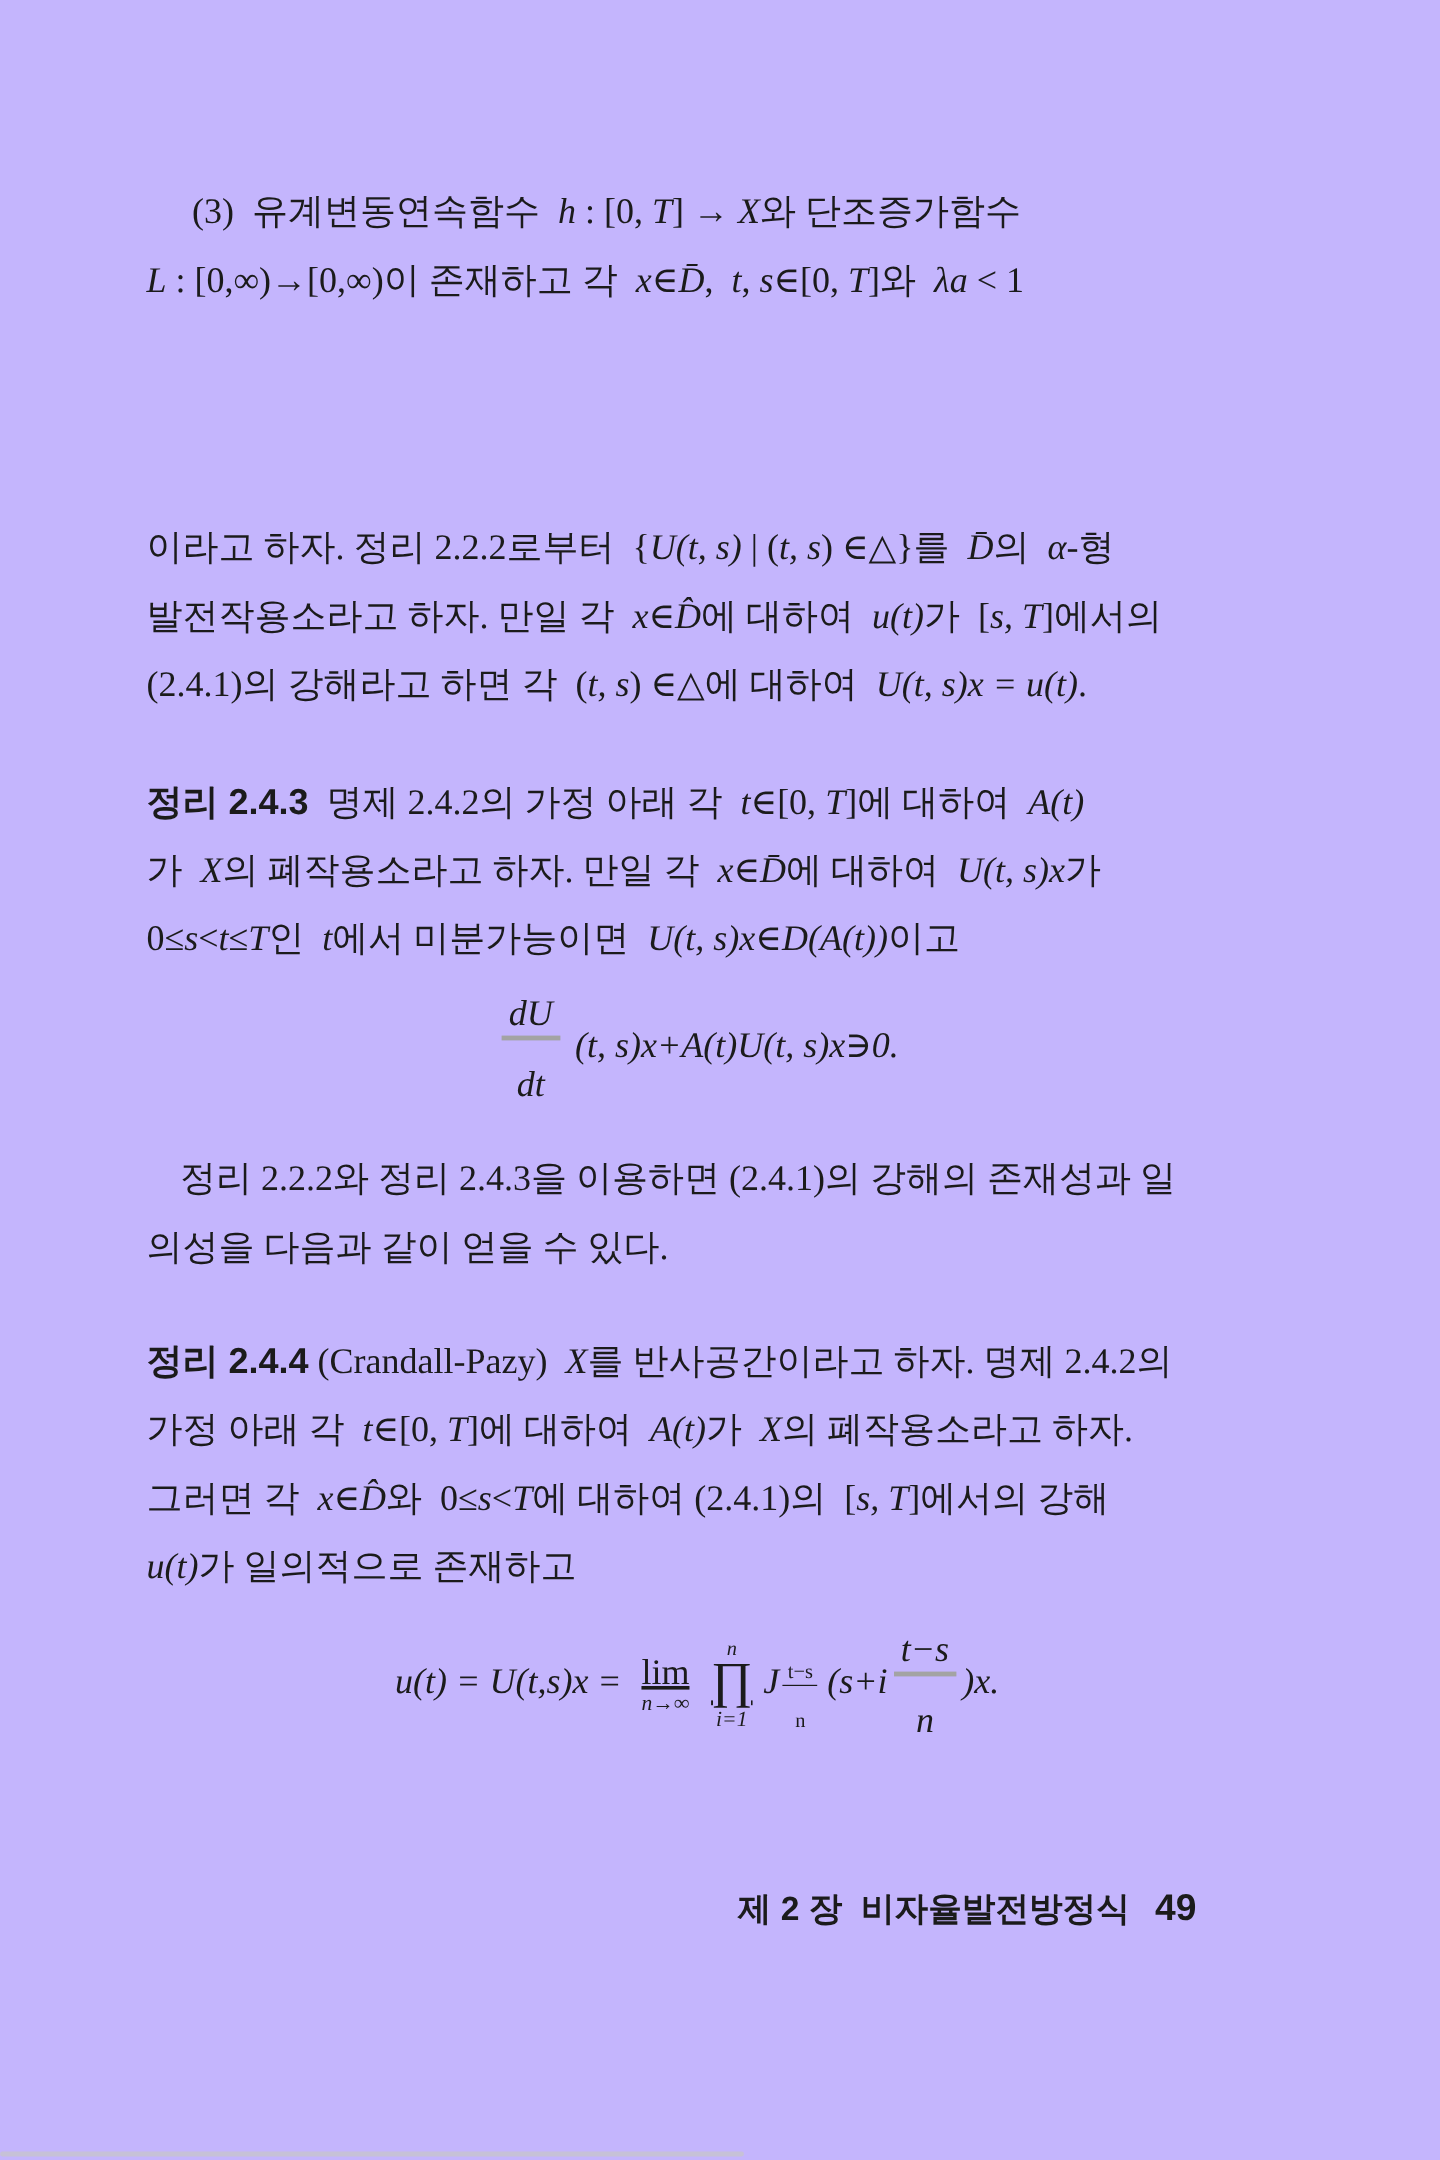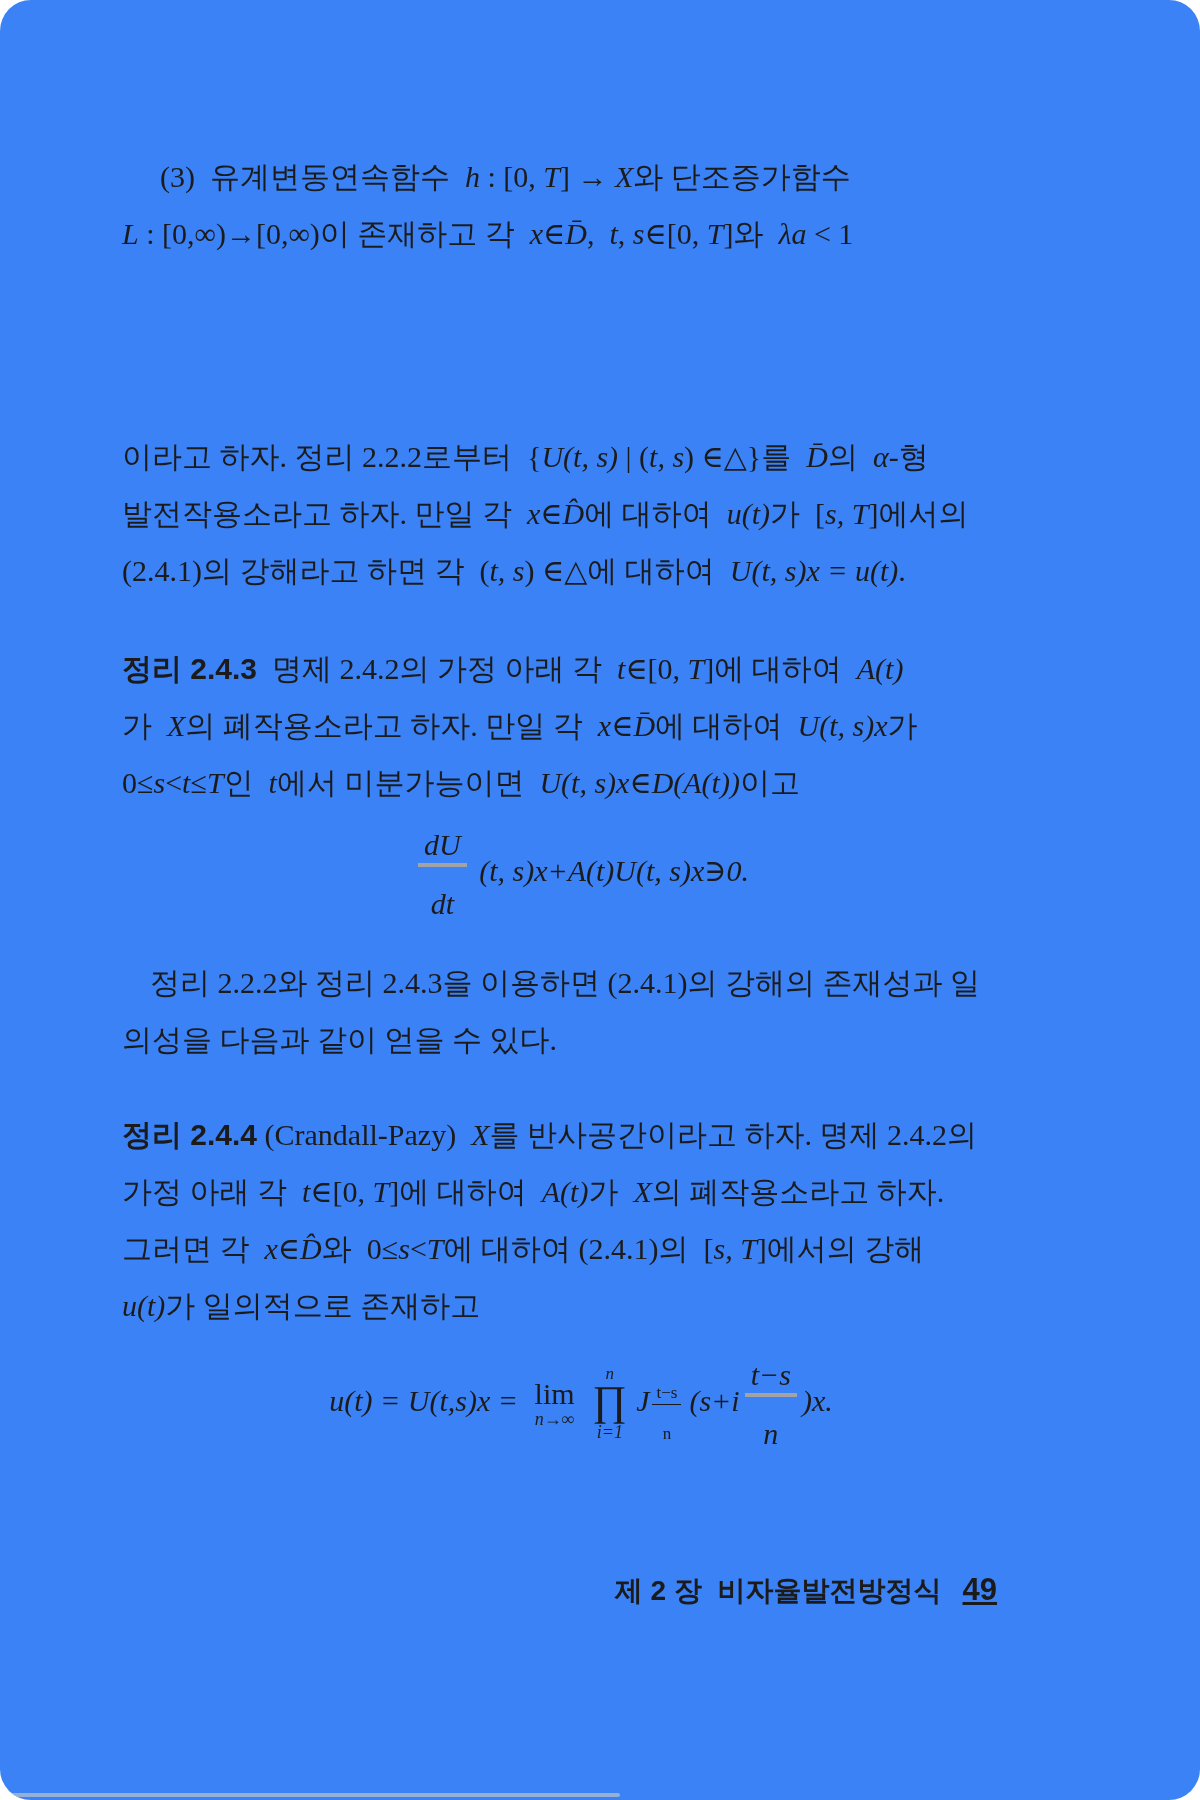--- a/index.html
+++ b/index.html
@@ -1,25 +1,24 @@
 <!DOCTYPE html>
 <html><head>
 <meta charset="utf-8">
 <style>
   html, body { margin: 0; padding: 0; background: #ffffff; }
   .page {
     position: relative;
     width: 1200px;
     height: 1800px;
-    background: #3b82f6;
+    background: #c4b5fd;
     overflow: hidden;
     font-family: "Liberation Serif", "DejaVu Serif", serif;
     color: #1b1b1b;
     font-size: 30px;
-    border-radius: 31px;
   }
   .block { position: absolute; left: 122px; width: 918px; }
   .para .line { line-height: 57px; white-space: pre-wrap; }
   .ind-38 { text-indent: 38px; }
   .ind-28 { text-indent: 28px; }
 
   .formula {
     position: absolute; left: 122px; width: 918px;
     text-align: center; white-space: pre-wrap;
   }
@@ -39,29 +38,29 @@
   .sub { font-size: 19px; vertical-align: -8px; }
 
   .frac { display: inline-block; text-align: center; vertical-align: middle; margin: 0 5px; }
   .fnum { display: block; line-height: 1.1; padding: 0 6px 2px; border-bottom: 4px solid #a3a3a3; }
   .fden { display: block; line-height: 1.1; padding-top: 20px; }
   .frac.fsub { font-size: 17px; vertical-align: -28px; margin: 0 8px 0 3px; }
   .frac.fsub .fnum { border-bottom: 1.5px solid #1b1b1b; padding: 0 4px 1px; }
 
   .stack { display: inline-block; text-align: center; vertical-align: middle; margin: 0 9px; }
   .sover { display: block; font-size: 17px; line-height: 1; font-style: italic; }
-  .smain { display: block; line-height: 1.05; }
+  .smain { display: block; line-height: 1.05; text-decoration: underline; }
   .stack.big .smain { font-size: 42px; line-height: 0.95; }
   .sunder { display: block; font-size: 18px; line-height: 1.15; font-style: italic; }
 
   .footer {
     position: absolute; top: 1572px; right: 203px;
     font-size: 28px; white-space: pre;
   }
-  .footer .bold { font-size: 31px; text-decoration: underline; }
+  .footer .bold { font-size: 31px; }
 
   .scan-edge {
     position: absolute; left: 0; bottom: 3px;
     width: 620px; height: 4px;
     background: #c7c7c3; opacity: 0.65; border-radius: 2px;
   }
 </style>
 </head>
 <body>
 

